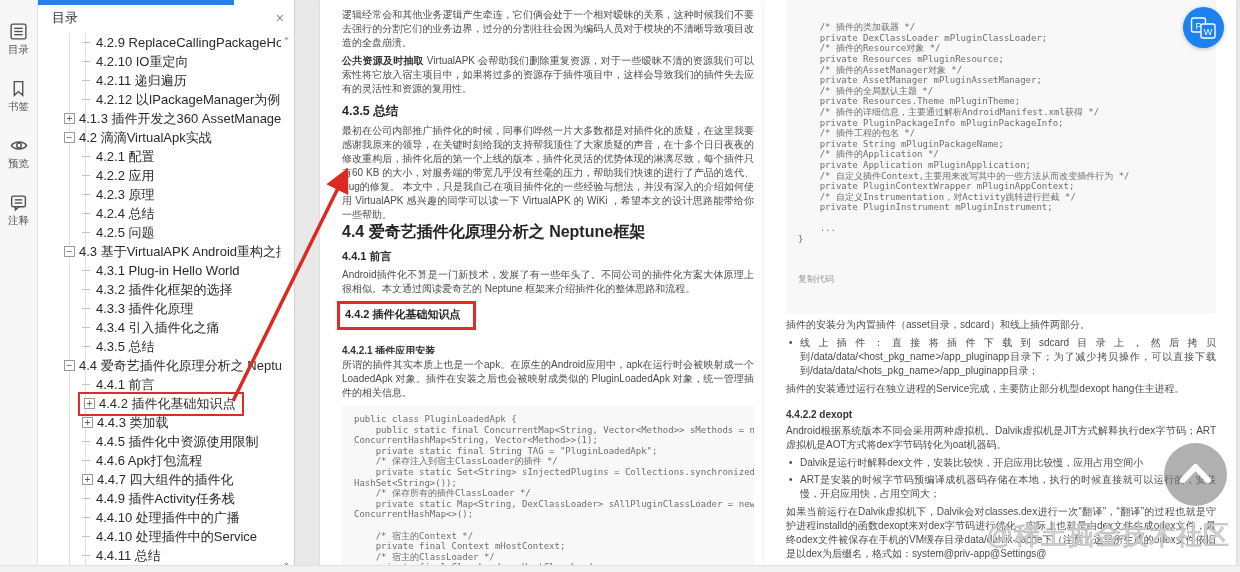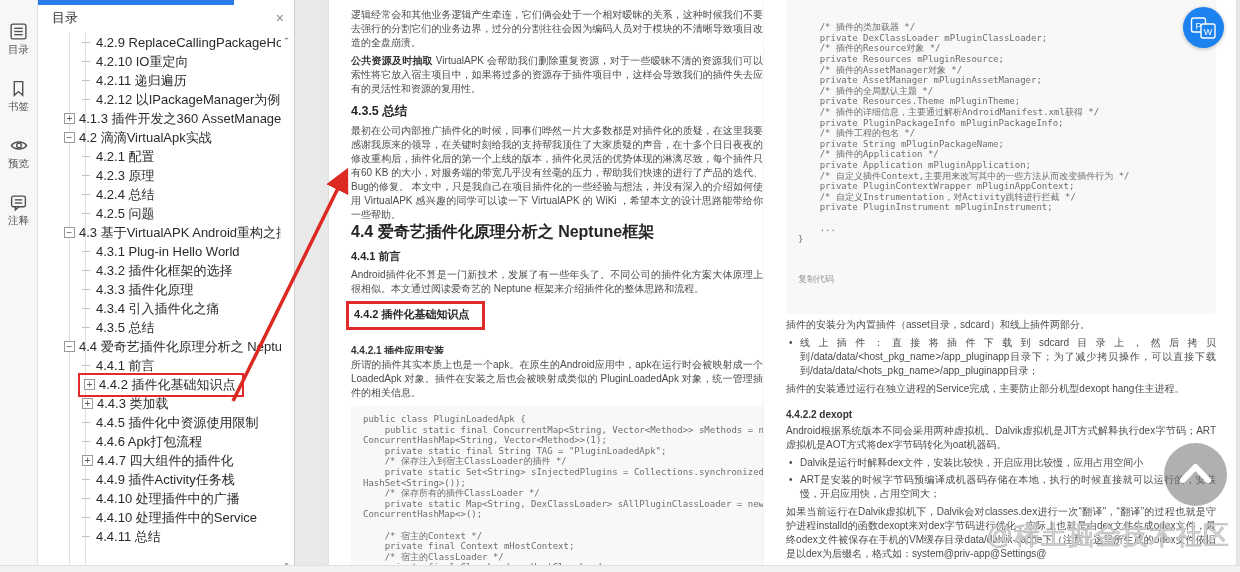--- a/index.html
+++ b/index.html
@@ -34,21 +34,21 @@
   .lbl { font-size:13px; color:#2a2a2a; }
   .hlbox { display:inline-flex; align-items:center; border:2px solid #e02b2b; padding:1px 6px 1px 2px;
            margin-left:-4px; }
   .hlbox .exp { margin-left:2px; }
   .toc-scroll-btn { position:absolute; right:2px; width:11px; height:11px; color:#666; font-size:9px;
                     line-height:11px; text-align:center; cursor:pointer; z-index:2; }
 
   
   .page { position:absolute; top:0; height:565px; background:#fff; overflow:hidden;
           box-shadow:0 0 2px rgba(0,0,0,.12); color:#4c4c4c; }
-  .page-left  { left:329px; width:454px; padding:4px 20px 0 22px; }
+  .page-left  { left:320px; width:454px; padding:4px 20px 0 22px; }
   .page-right { left:764px; width:472px; padding:0 20px 0 22px; }
   .page p { font-size:10px; line-height:14px; margin-top:4px; text-align:justify; }
   .page .h2 { font-size:16px; font-weight:bold; color:#262626; }
   .page .h3 { font-size:12.5px; font-weight:bold; color:#262626; margin-top:7px; }
   .page .h4 { font-size:11px; font-weight:bold; color:#262626; margin-top:6px; }
   .page .h5 { font-size:10px; font-weight:bold; color:#333; margin-top:13px; }
   .bold-lead { font-weight:bold; color:#333; }
   .red-box { display:inline-block; border:3px solid #e02b2b; padding:3px 12px 5px 5px;
              margin:5px 0 1px -5px; }
   .red-box .h4 { margin-top:0; }
@@ -162,20 +162,24 @@
         <div class="toc-row lv1">
           <span class="exp">−</span>
           <span class="lbl">4.2 滴滴VirtualApk实战</span>
         </div>
         <div class="toc-row lv2">
           <span class="exp dash"></span>
           <span class="lbl">4.2.1 配置</span>
         </div>
         <div class="toc-row lv2">
           <span class="exp dash"></span>
+          <span class="lbl">4.2.2 应用</span>
+        </div>
+        <div class="toc-row lv2">
+          <span class="exp dash"></span>
           <span class="lbl">4.2.3 原理</span>
         </div>
         <div class="toc-row lv2">
           <span class="exp dash"></span>
           <span class="lbl">4.2.4 总结</span>
         </div>
         <div class="toc-row lv2">
           <span class="exp dash"></span>
           <span class="lbl">4.2.5 问题</span>
         </div>

